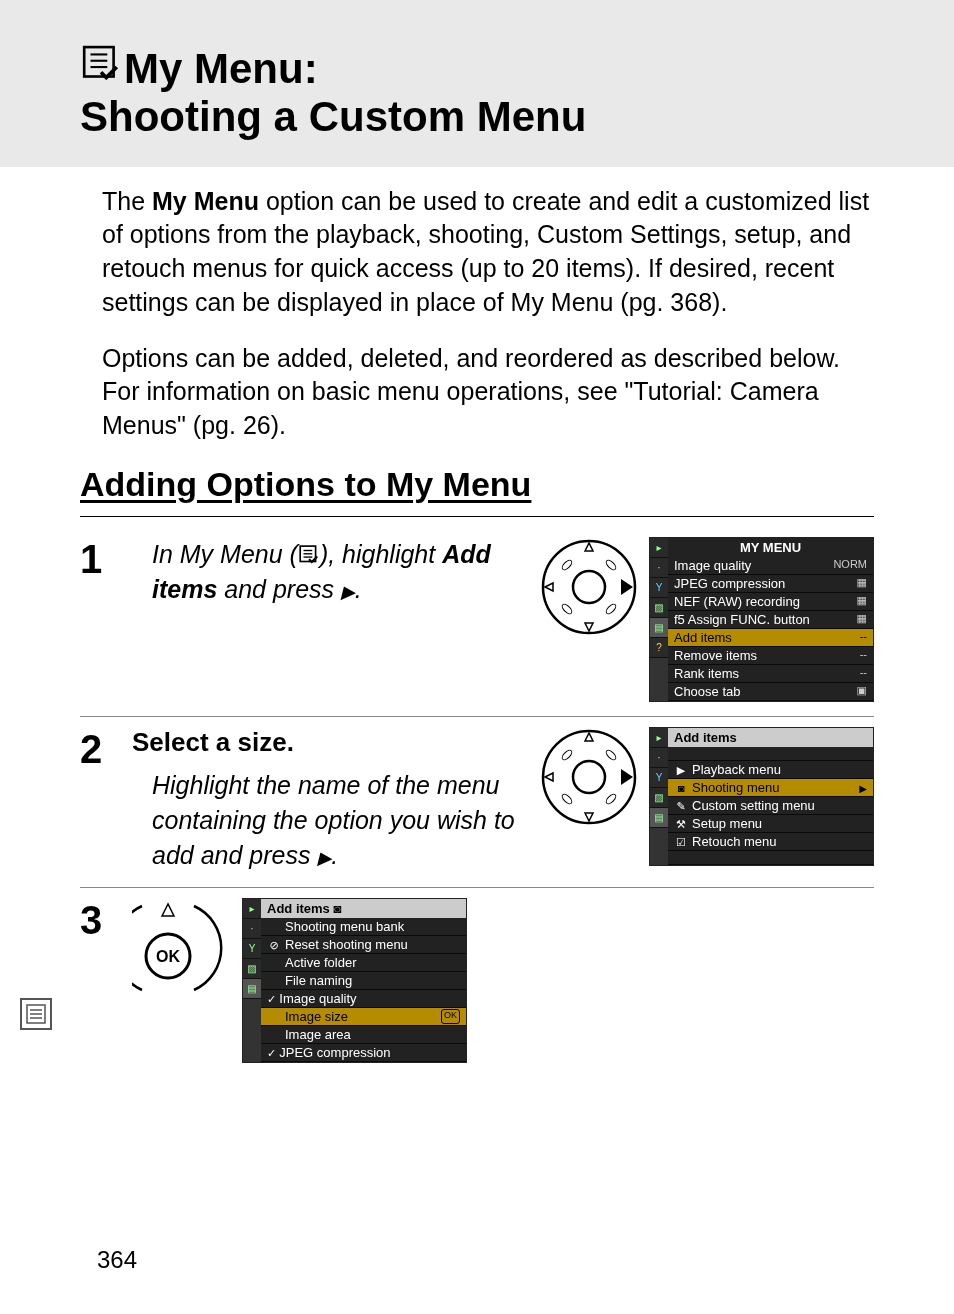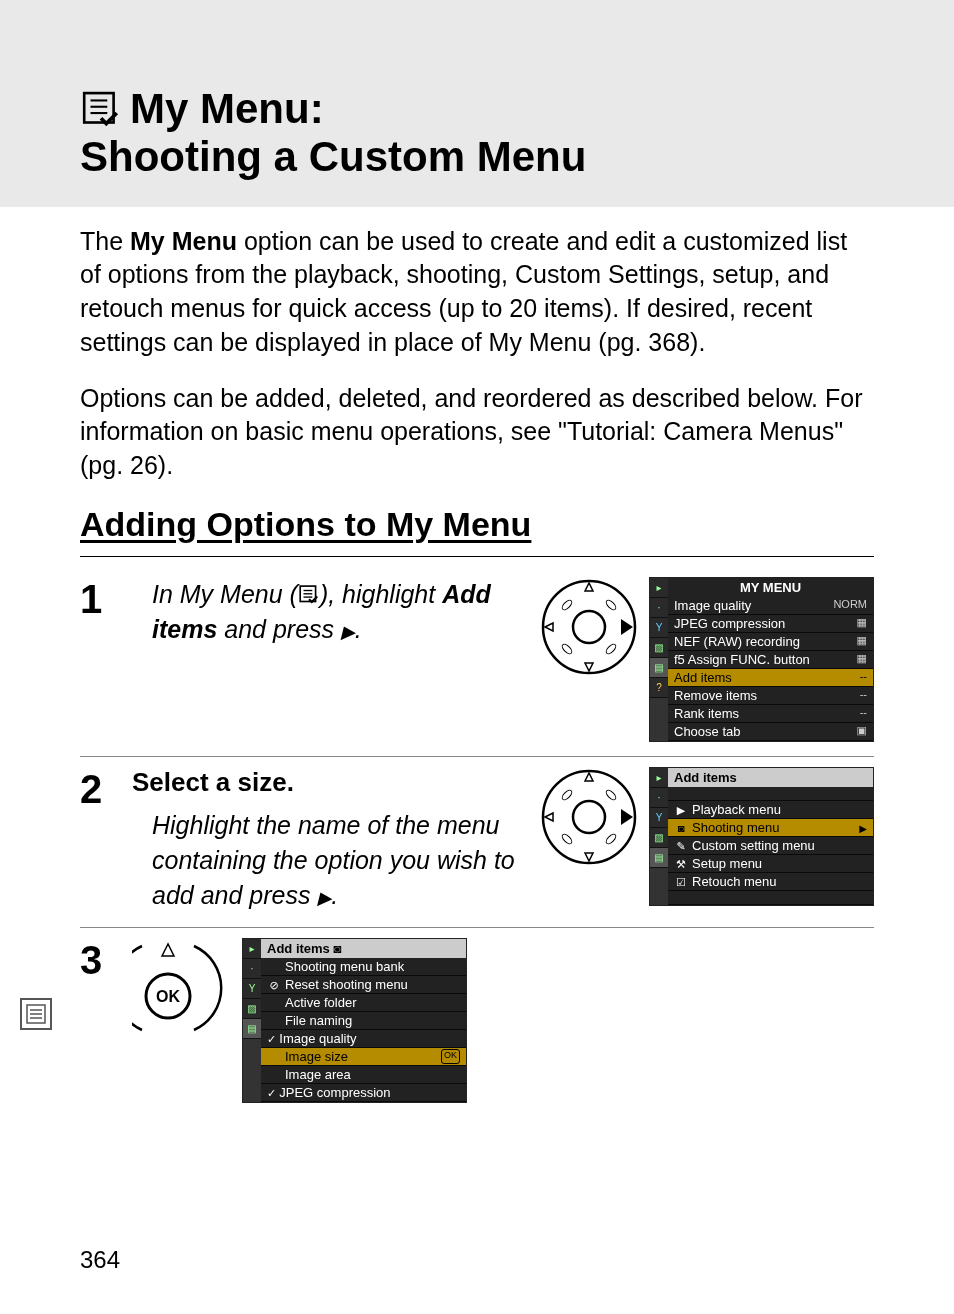--- a/index.html
+++ b/index.html
@@ -15,27 +15,28 @@
     background: #e9e9e9;
     padding: 45px 80px 25px 80px;
   }
   .page-title {
     font-size: 42px;
     font-weight: 700;
     line-height: 1.15;
     display: flex;
     flex-direction: column;
   }
-  .title-line1 { display: flex; align-items: flex-end; gap: 8px; margin-top: 40px; }
+  .title-line1 { display: flex; align-items: flex-start; gap: 2px; }
   .menu-icon-svg { width: 42px; height: 42px; }
   .body-block { padding: 18px 80px 0 80px; }
   .intro-para {
     font-size: 25px;
     line-height: 1.35;
     margin-bottom: 22px;
+    margin-left: 22px;
   }
   .intro-para b { font-weight: 700; }
   .section-head {
     font-size: 34px;
     font-weight: 700;
     text-decoration: underline;
     text-underline-offset: 4px;
     margin: 18px 0 10px 0;
     border-bottom: 1px solid #000;
     padding-bottom: 12px;
@@ -127,21 +128,21 @@
     border-radius: 50%;
     font-size: 10px;
     font-weight: 700;
     align-items: center;
     justify-content: center;
     vertical-align: -4px;
   }
   .page-number {
     position: absolute;
     bottom: 40px;
-    left: 80px;
+    left: 97px;
     font-size: 24px;
   }
   .side-stack-icon {
     position: absolute;
     left: 20px;
     top: 998px;
     width: 32px;
     height: 32px;
     border: 2px solid #555;
     display: flex;

